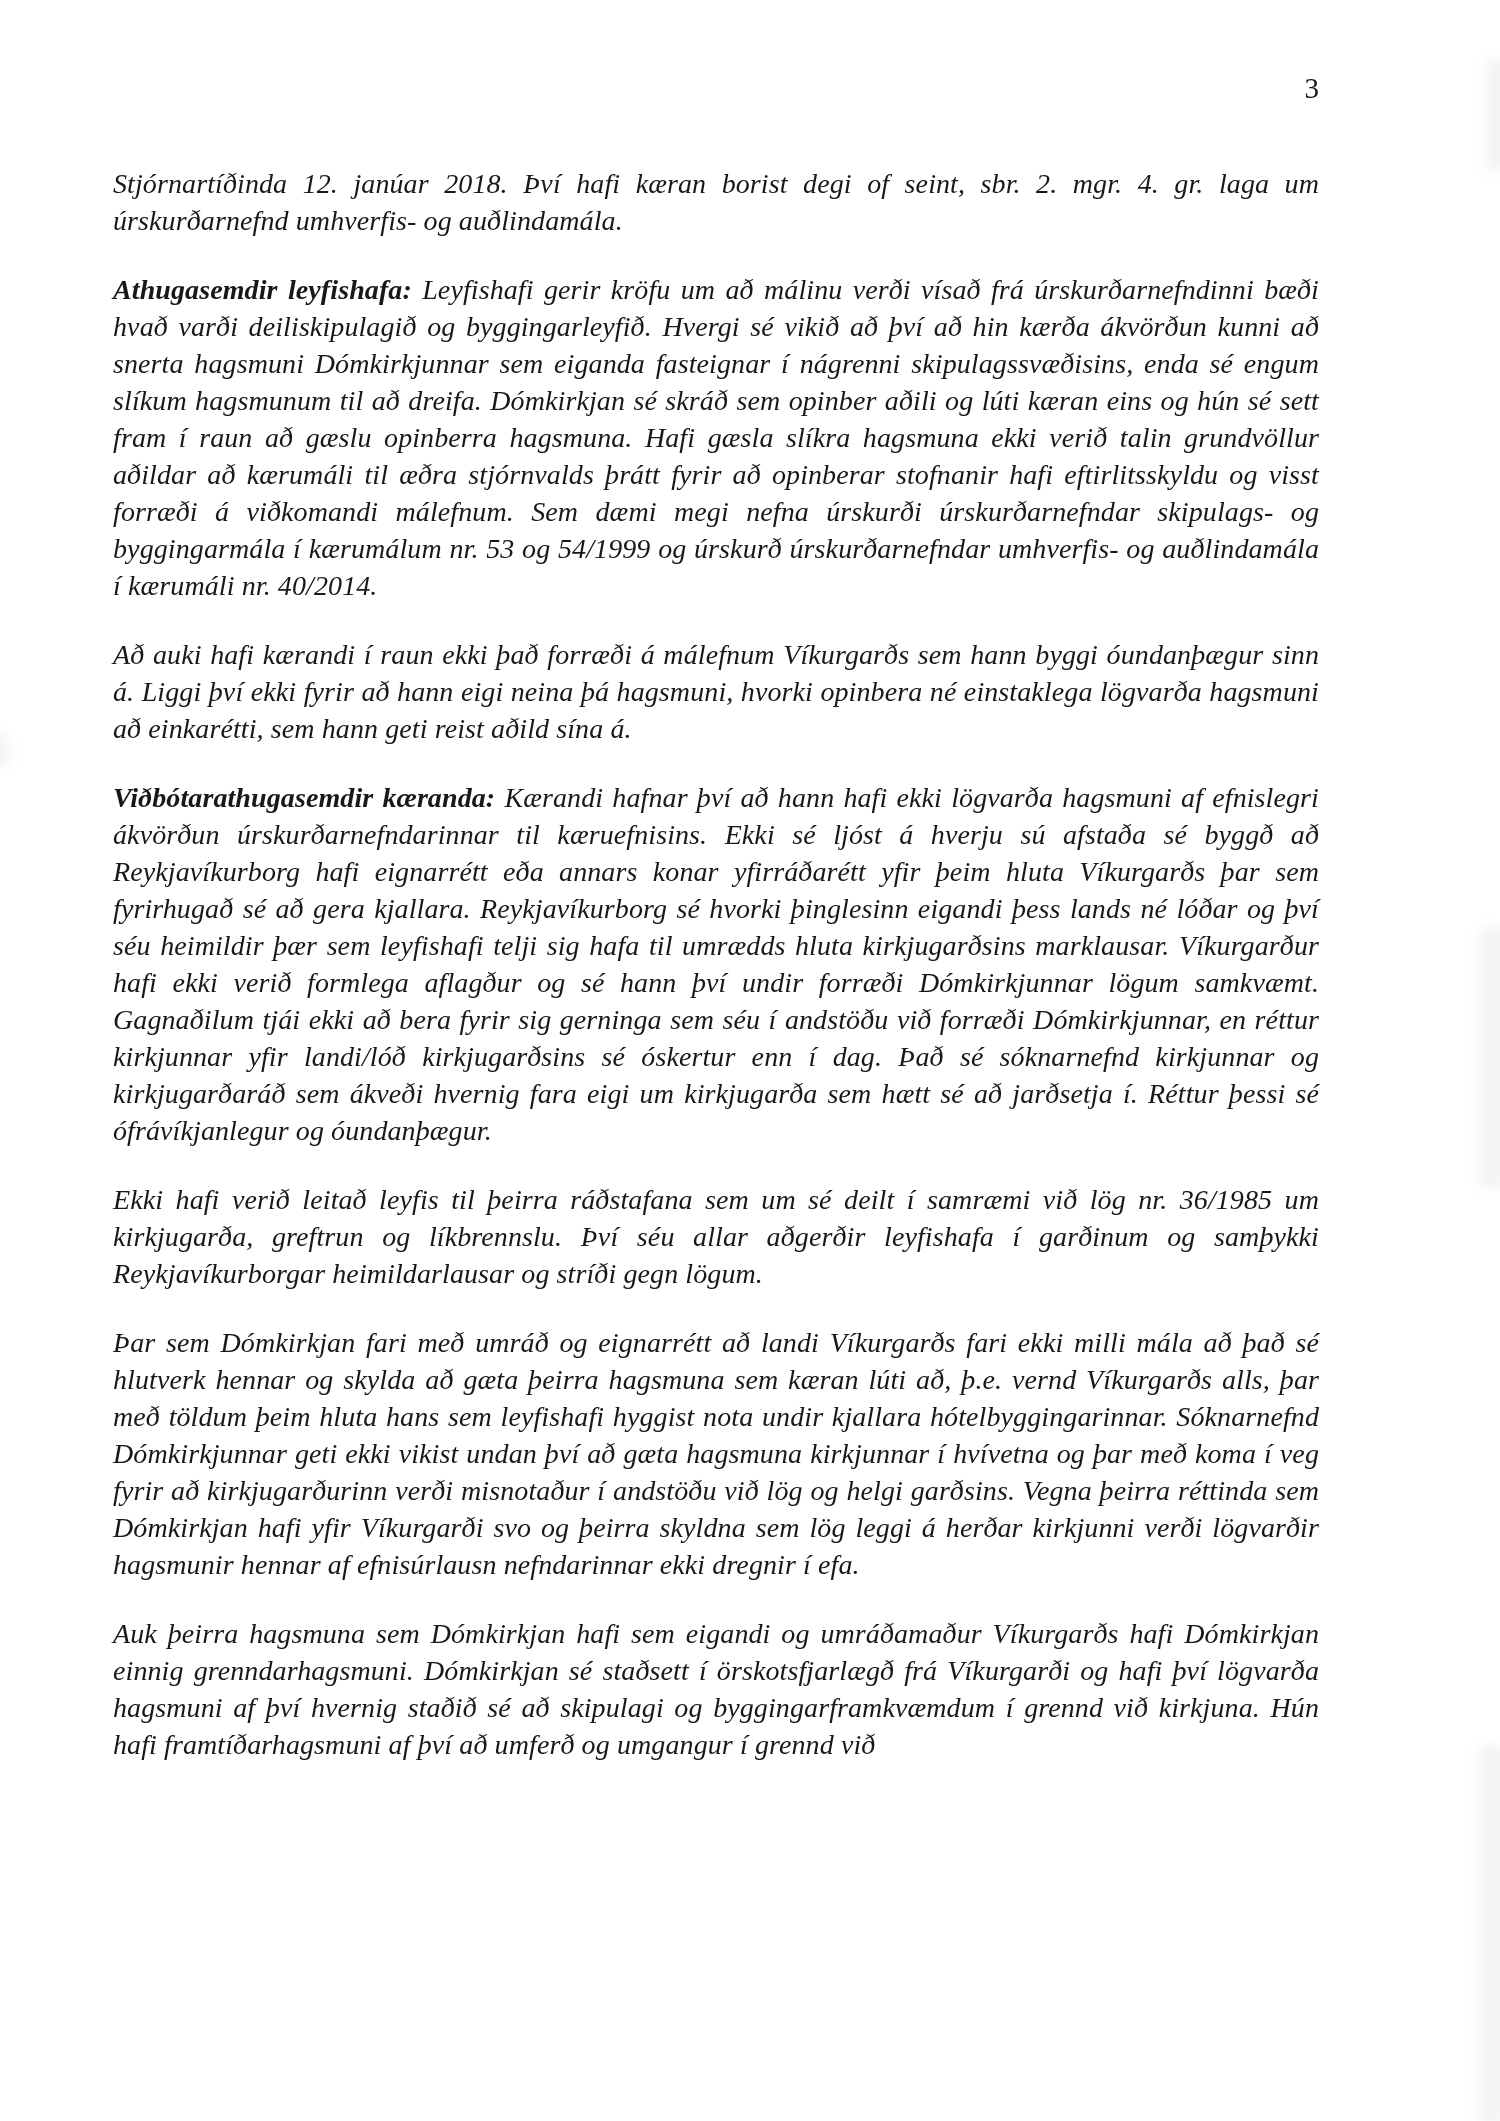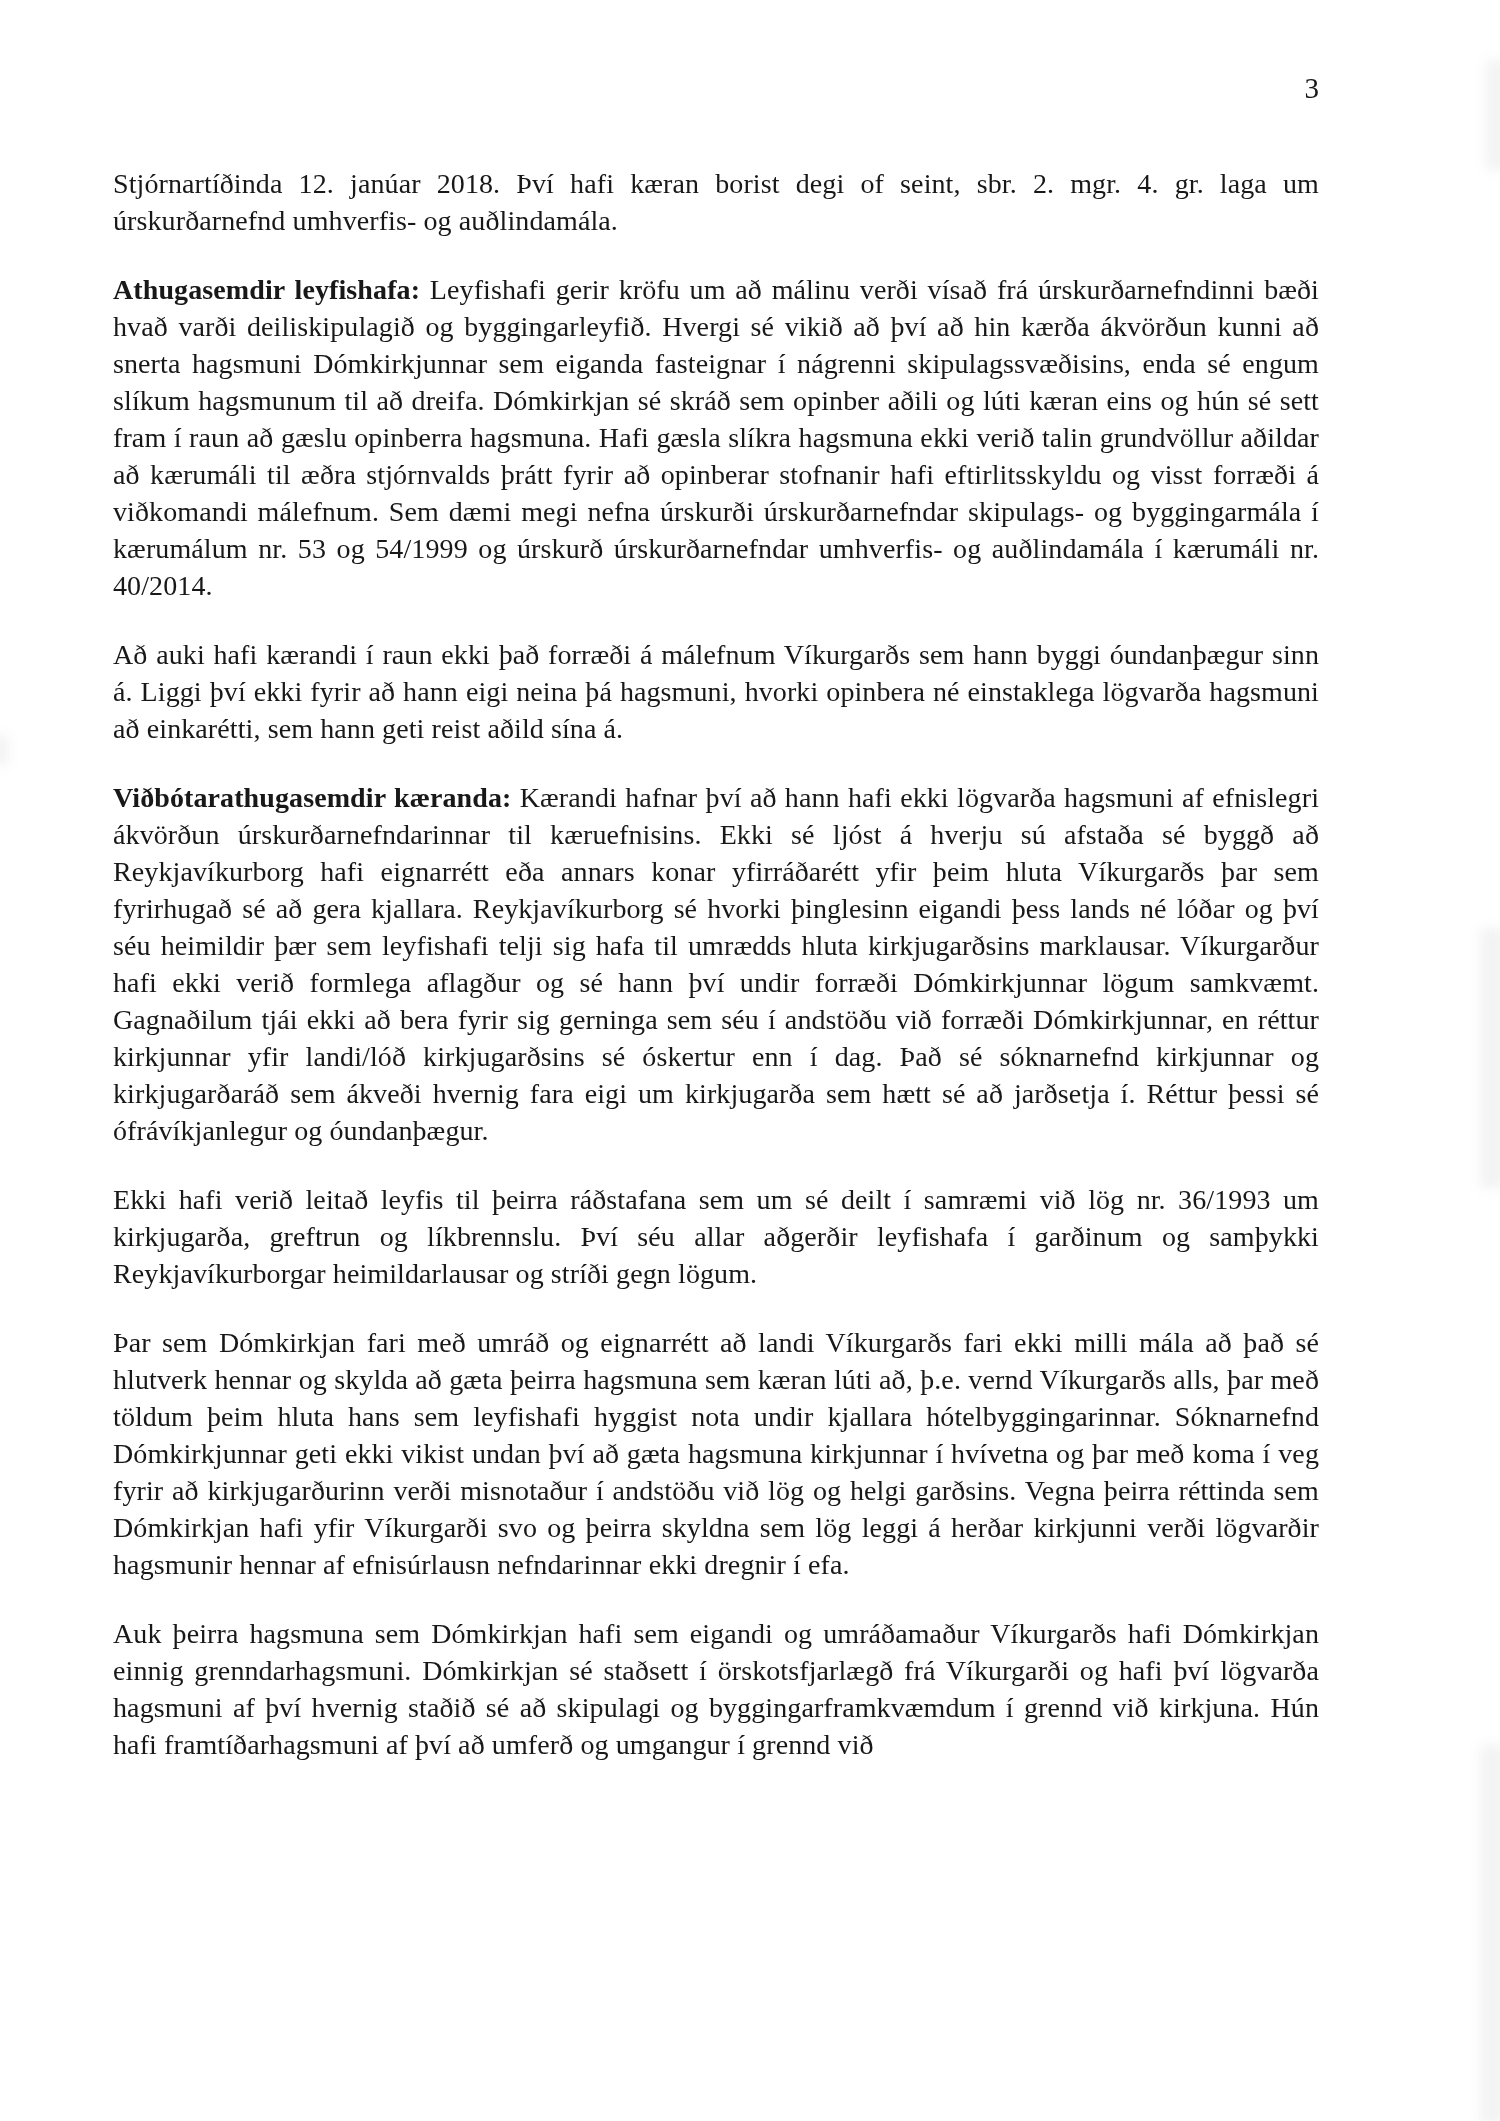--- a/index.html
+++ b/index.html
@@ -28,20 +28,21 @@
     line-height: 37px;
     text-align: right;
     margin: 0 0 58px 0;
   }
   p.para {
     font-size: 28px;
     line-height: 37px;
     text-align: justify;
     margin: 0 0 32px 0;
     letter-spacing: 0.1px;
+    font-style: italic;
   }
   p.para .lead {
     font-weight: bold;
   }
   
   .scan-artifact {
     position: absolute;
     background: #f3f3f3;
     filter: blur(6px);
   }
@@ -67,20 +68,20 @@
     <p class="para">Stjórnartíðinda 12. janúar 2018. Því hafi kæran borist degi of seint, sbr. 2. mgr. 4. gr. laga um úrskurðarnefnd umhverfis- og auðlindamála.</p>
 
 
     <p class="para"><strong class="lead">Athugasemdir leyfishafa:</strong> <span>Leyfishafi gerir kröfu um að málinu verði vísað frá úrskurðarnefndinni bæði hvað varði deiliskipulagið og byggingarleyfið. Hvergi sé vikið að því að hin kærða ákvörðun kunni að snerta hagsmuni Dómkirkjunnar sem eiganda fasteignar í nágrenni skipulagssvæðisins, enda sé engum slíkum hagsmunum til að dreifa. Dómkirkjan sé skráð sem opinber aðili og lúti kæran eins og hún sé sett fram í raun að gæslu opinberra hagsmuna. Hafi gæsla slíkra hagsmuna ekki verið talin grundvöllur aðildar að kærumáli til æðra stjórnvalds þrátt fyrir að opinberar stofnanir hafi eftirlitsskyldu og visst forræði á viðkomandi málefnum. Sem dæmi megi nefna úrskurði úrskurðarnefndar skipulags- og byggingarmála í kærumálum nr. 53 og 54/1999 og úrskurð úrskurðarnefndar umhverfis- og auðlindamála í kærumáli nr. 40/2014.</span></p>
 
     <p class="para">Að auki hafi kærandi í raun ekki það forræði á málefnum Víkurgarðs sem hann byggi óundanþægur sinn á. Liggi því ekki fyrir að hann eigi neina þá hagsmuni, hvorki opinbera né einstaklega lögvarða hagsmuni að einkarétti, sem hann geti reist aðild sína á.</p>
 
 
     <p class="para"><strong class="lead">Viðbótarathugasemdir kæranda:</strong> <span>Kærandi hafnar því að hann hafi ekki lögvarða hagsmuni af efnislegri ákvörðun úrskurðarnefndarinnar til kæruefnisins. Ekki sé ljóst á hverju sú afstaða sé byggð að Reykjavíkurborg hafi eignarrétt eða annars konar yfirráðarétt yfir þeim hluta Víkurgarðs þar sem fyrirhugað sé að gera kjallara. Reykjavíkurborg sé hvorki þinglesinn eigandi þess lands né lóðar og því séu heimildir þær sem leyfishafi telji sig hafa til umrædds hluta kirkjugarðsins marklausar. Víkurgarður hafi ekki verið formlega aflagður og sé hann því undir forræði Dómkirkjunnar lögum samkvæmt. Gagnaðilum tjái ekki að bera fyrir sig gerninga sem séu í andstöðu við forræði Dómkirkjunnar, en réttur kirkjunnar yfir landi/lóð kirkjugarðsins sé óskertur enn í dag. Það sé sóknarnefnd kirkjunnar og kirkjugarðaráð sem ákveði hvernig fara eigi um kirkjugarða sem hætt sé að jarðsetja í. Réttur þessi sé ófrávíkjanlegur og óundanþægur.</span></p>
 
-    <p class="para">Ekki hafi verið leitað leyfis til þeirra ráðstafana sem um sé deilt í samræmi við lög nr. 36/1993 um kirkjugarða, greftrun og líkbrennslu. Því séu allar aðgerðir leyfishafa í garðinum og samþykki Reykjavíkurborgar heimildarlausar og stríði gegn lögum.</p>
+    <p class="para">Ekki hafi verið leitað leyfis til þeirra ráðstafana sem um sé deilt í samræmi við lög nr. 36/1985 um kirkjugarða, greftrun og líkbrennslu. Því séu allar aðgerðir leyfishafa í garðinum og samþykki Reykjavíkurborgar heimildarlausar og stríði gegn lögum.</p>
 
     <p class="para">Þar sem Dómkirkjan fari með umráð og eignarrétt að landi Víkurgarðs fari ekki milli mála að það sé hlutverk hennar og skylda að gæta þeirra hagsmuna sem kæran lúti að, þ.e. vernd Víkurgarðs alls, þar með töldum þeim hluta hans sem leyfishafi hyggist nota undir kjallara hótelbyggingarinnar. Sóknarnefnd Dómkirkjunnar geti ekki vikist undan því að gæta hagsmuna kirkjunnar í hvívetna og þar með koma í veg fyrir að kirkjugarðurinn verði misnotaður í andstöðu við lög og helgi garðsins. Vegna þeirra réttinda sem Dómkirkjan hafi yfir Víkurgarði svo og þeirra skyldna sem lög leggi á herðar kirkjunni verði lögvarðir hagsmunir hennar af efnisúrlausn nefndarinnar ekki dregnir í efa.</p>
 
     <p class="para">Auk þeirra hagsmuna sem Dómkirkjan hafi sem eigandi og umráðamaður Víkurgarðs hafi Dómkirkjan einnig grenndarhagsmuni. Dómkirkjan sé staðsett í örskotsfjarlægð frá Víkurgarði og hafi því lögvarða hagsmuni af því hvernig staðið sé að skipulagi og byggingarframkvæmdum í grennd við kirkjuna. Hún hafi framtíðarhagsmuni af því að umferð og umgangur í grennd við</p>
 
   </div>
 </div>
 
 </body></html>

